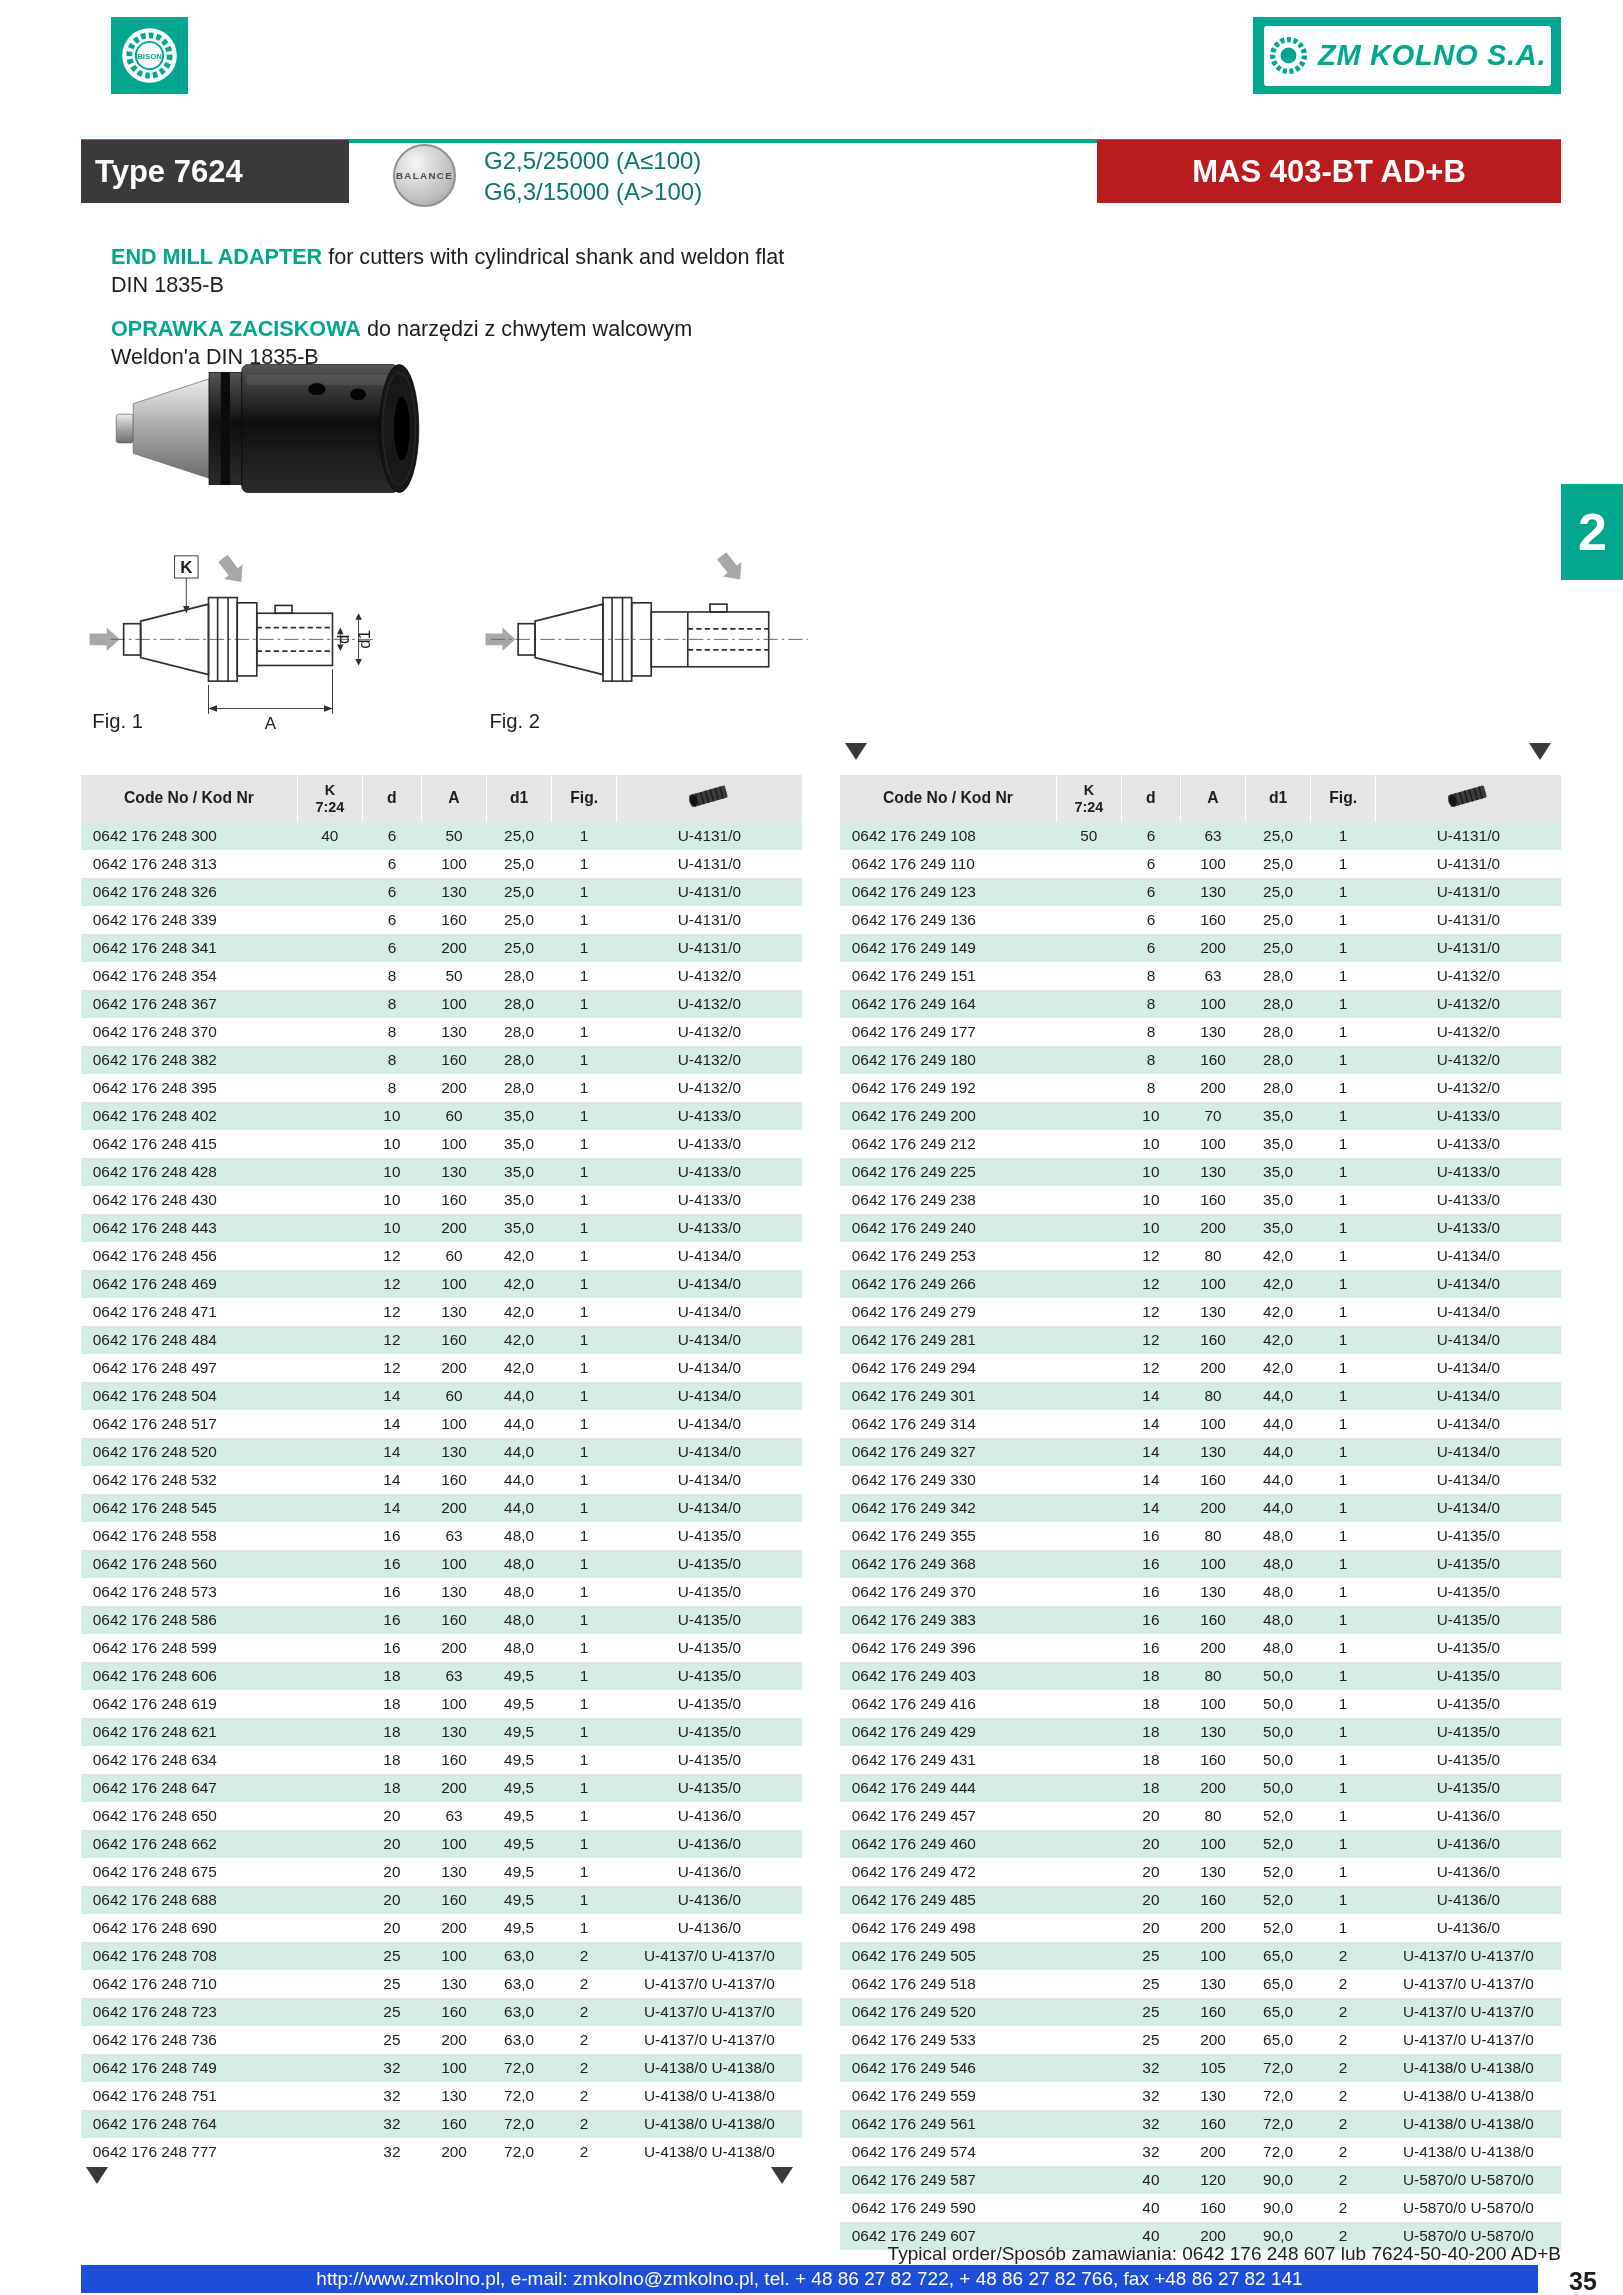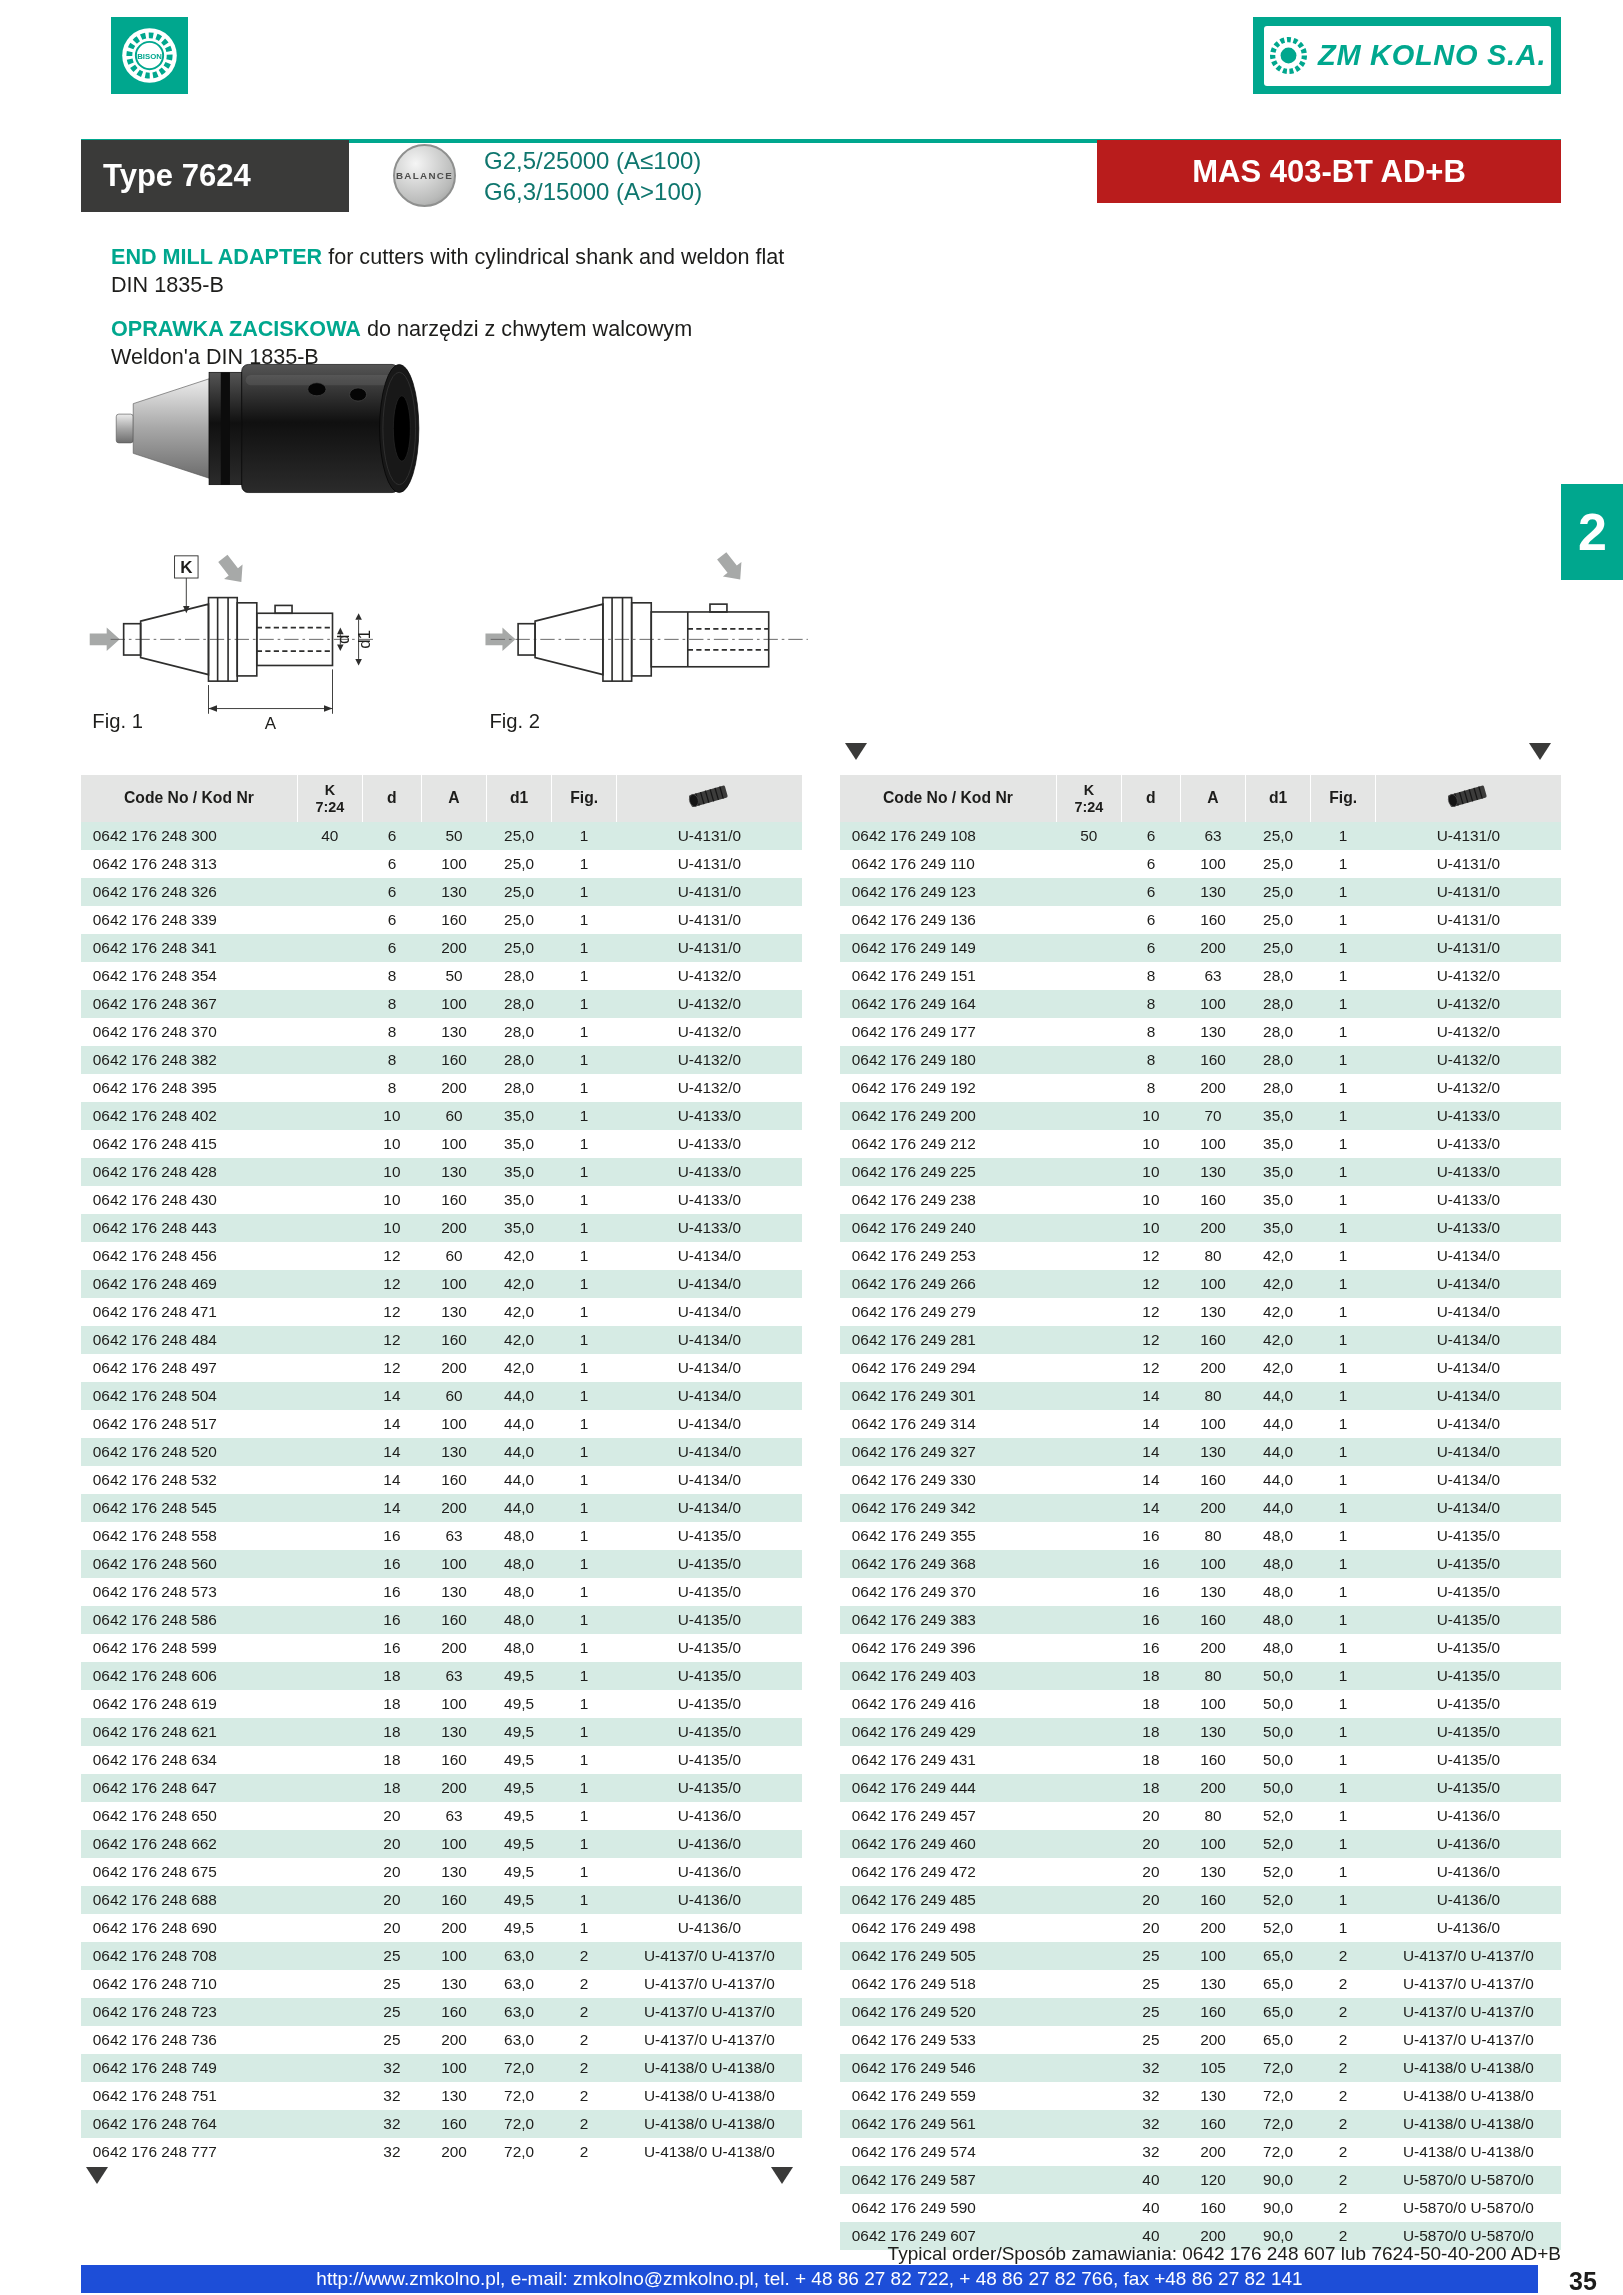--- a/index.html
+++ b/index.html
@@ -10,22 +10,22 @@
   .abs{position:absolute;}
 
   
   .bison-box{left:81px;top:17px;width:77px;height:77px;background:#00a78e;display:flex;align-items:center;justify-content:center;margin-left:30px;}
   .zm-band{left:1253px;top:17px;width:308px;height:77px;background:#00a78e;display:flex;align-items:center;justify-content:center;}
   .zm-inner{background:#fff;border-radius:3px;width:287px;height:60px;display:flex;align-items:center;justify-content:center;gap:9.2px;}
   .zm-text{color:#00a78e;font-weight:bold;font-size:29px;letter-spacing:0.7px;font-style:italic;}
 
   
   .accent-line{left:81px;top:139px;width:1480px;height:3.9px;background:#00a78e;}
-  .type-box{left:81px;top:140px;width:268px;height:72px;background:#3a3a39;color:#fff;
-    font-size:31px;font-weight:bold;display:flex;align-items:center;padding-left:22px;box-sizing:border-box;}
+  .type-box{left:81px;top:140px;width:268px;height:63px;background:#3a3a39;color:#fff;
+    font-size:31px;font-weight:bold;display:flex;align-items:center;padding-left:14px;box-sizing:border-box;}
   .balance-badge{left:393px;top:144px;width:63px;height:63px;border-radius:50%;
     background:radial-gradient(circle at 35% 30%,#f5f5f5,#b9bab9 70%,#8f908f);
     border:2.6px solid #8f908f;display:flex;align-items:center;justify-content:center;box-sizing:border-box;}
   .balance-badge span{font-size:9.8px;font-weight:bold;color:#4c4c4b;letter-spacing:1.3px;}
   .spec-block{left:484px;top:145px;font-size:24px;line-height:1.3;color:#0f766e;}
   .mas-box{left:1097px;top:140px;width:464px;height:63px;background:#b91c1c;color:#fff;
     font-size:31px;font-weight:bold;display:flex;align-items:center;justify-content:center;}
 
   
   .desc{left:111px;top:221px;width:694px;font-size:21.6px;line-height:1.32;}

